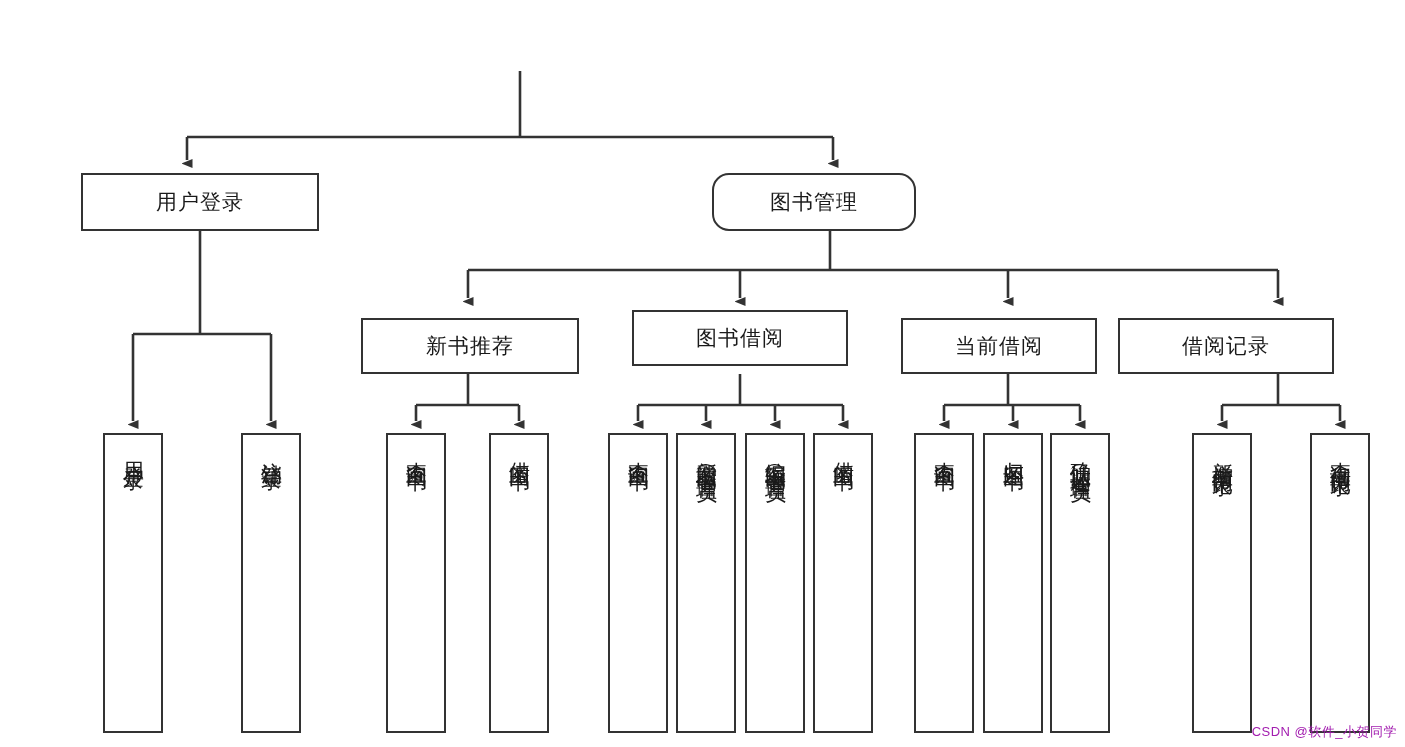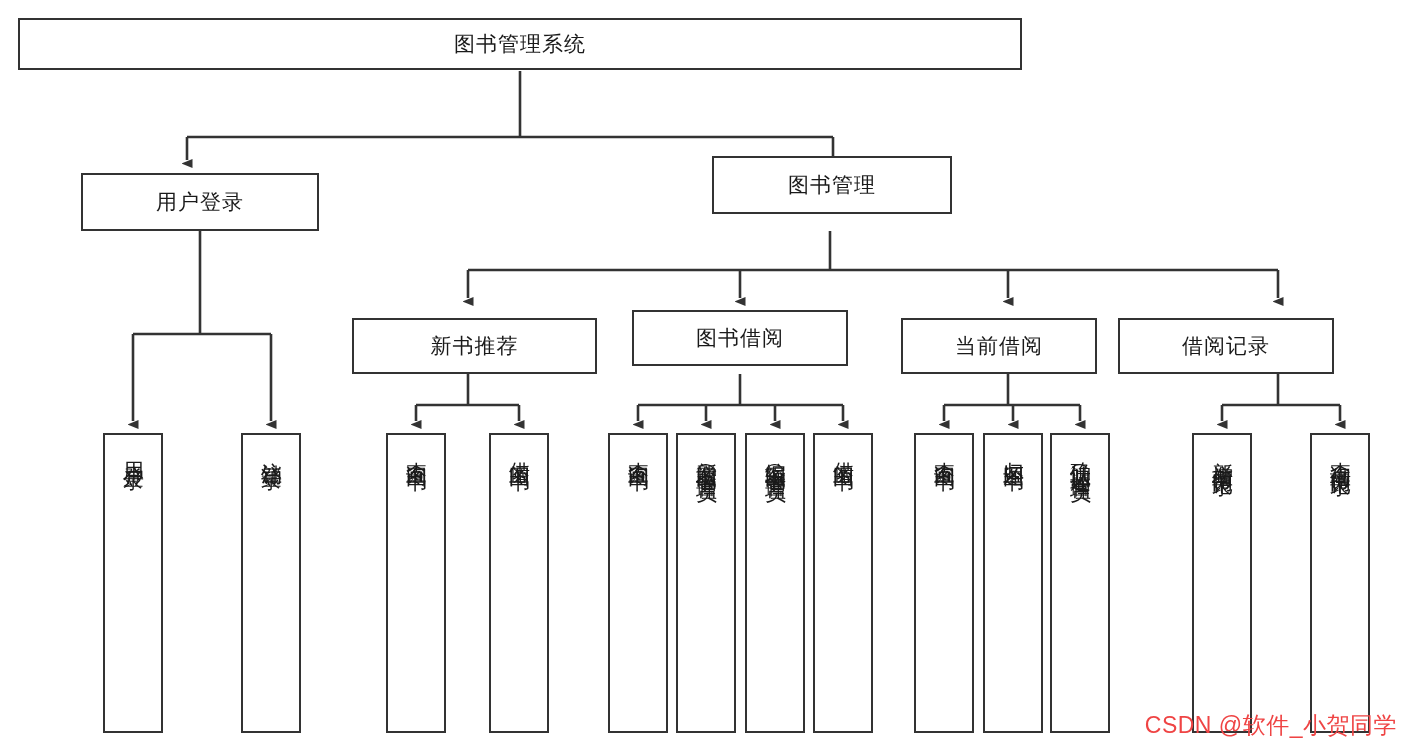--- a/index.html
+++ b/index.html
@@ -53,22 +53,22 @@
   .node.vertical .label {
     writing-mode: vertical-rl;
     text-orientation: upright;
     font-size: 21px;
     letter-spacing: 3px;
   }
   .watermark {
     position: absolute;
     right: 8px;
     bottom: 6px;
-    font-size: 23px;
-    color: #ef4444;
+    font-size: 13px;
+    color: #a21caf;
     letter-spacing: 0.5px;
     white-space: nowrap;
   }
 </style>
 </head>
 <body>
 
 <div id="canvas">
 
   <svg class="edges" viewBox="0 0 1405 747">
@@ -114,32 +114,29 @@
       <path d="M1013,405 L1013,421" marker-end="url(#arrow)"></path>
       <path d="M1080,405 L1080,421" marker-end="url(#arrow)"></path>
 
       <path d="M1278,374 L1278,405"></path>
       <path d="M1222,405 L1340,405"></path>
       <path d="M1222,405 L1222,421" marker-end="url(#arrow)"></path>
       <path d="M1340,405 L1340,421" marker-end="url(#arrow)"></path>
     </g>
   </svg>
 
-  <div class="node horizontal" style="left:18px; top:18px; width:1004px; height:52px;">
-    <span class="label">图书管理系统</span>
-  </div>
 
   <div class="node horizontal" style="left:81px; top:173px; width:238px; height:58px;">
     <span class="label">用户登录</span>
   </div>
-  <div class="node horizontal" style="left:712px; top:156px; width:240px; height:58px;">
+  <div class="node horizontal" style="left:712px; top:173px; width:204px; height:58px;border-radius:17px;">
     <span class="label">图书管理</span>
   </div>
 
-  <div class="node horizontal" style="left:352px; top:318px; width:245px; height:56px;">
+  <div class="node horizontal" style="left:361px; top:318px; width:218px; height:56px;">
     <span class="label">新书推荐</span>
   </div>
   <div class="node horizontal" style="left:632px; top:310px; width:216px; height:56px;">
     <span class="label">图书借阅</span>
   </div>
   <div class="node horizontal" style="left:901px; top:318px; width:196px; height:56px;">
     <span class="label">当前借阅</span>
   </div>
   <div class="node horizontal" style="left:1118px; top:318px; width:216px; height:56px;">
     <span class="label">借阅记录</span>

